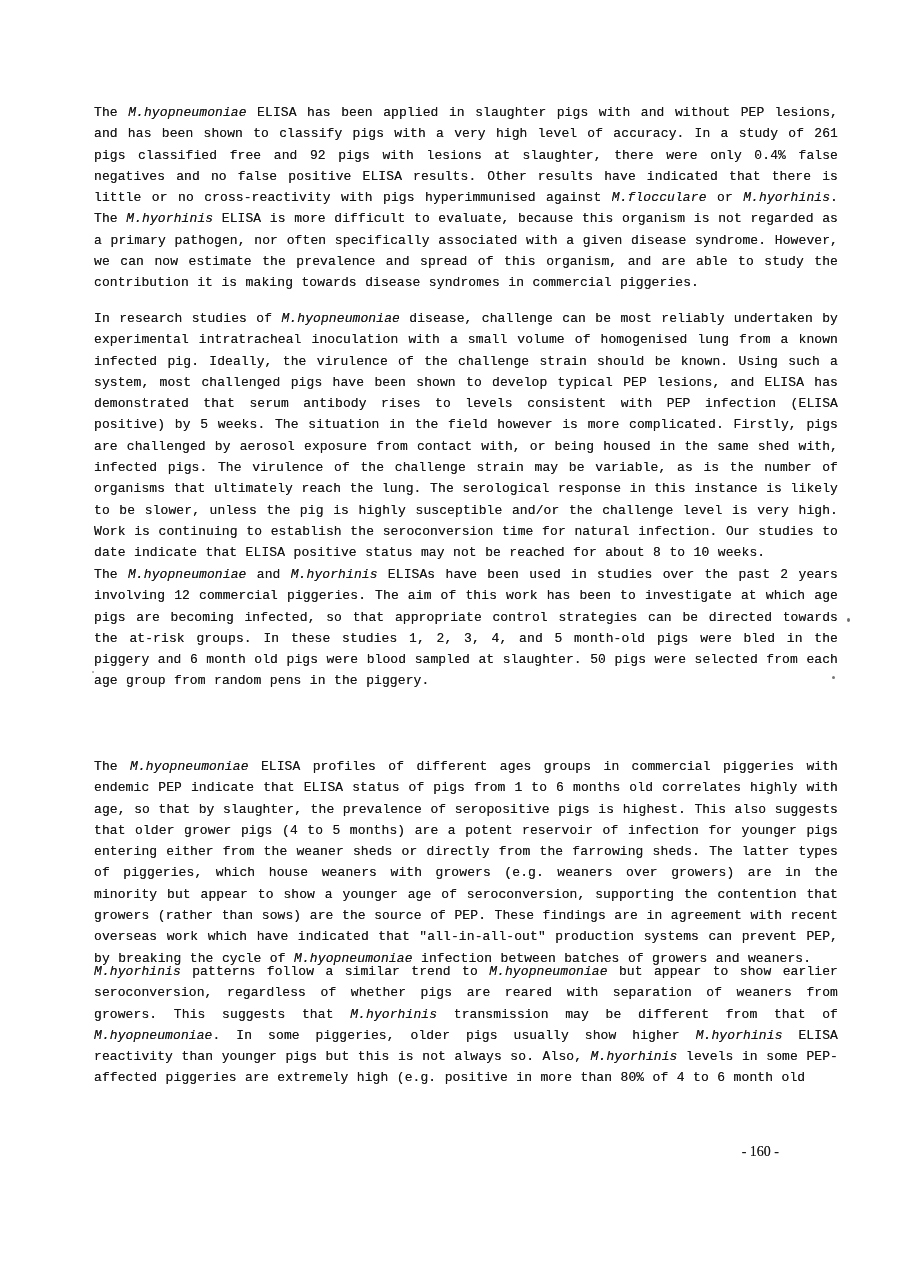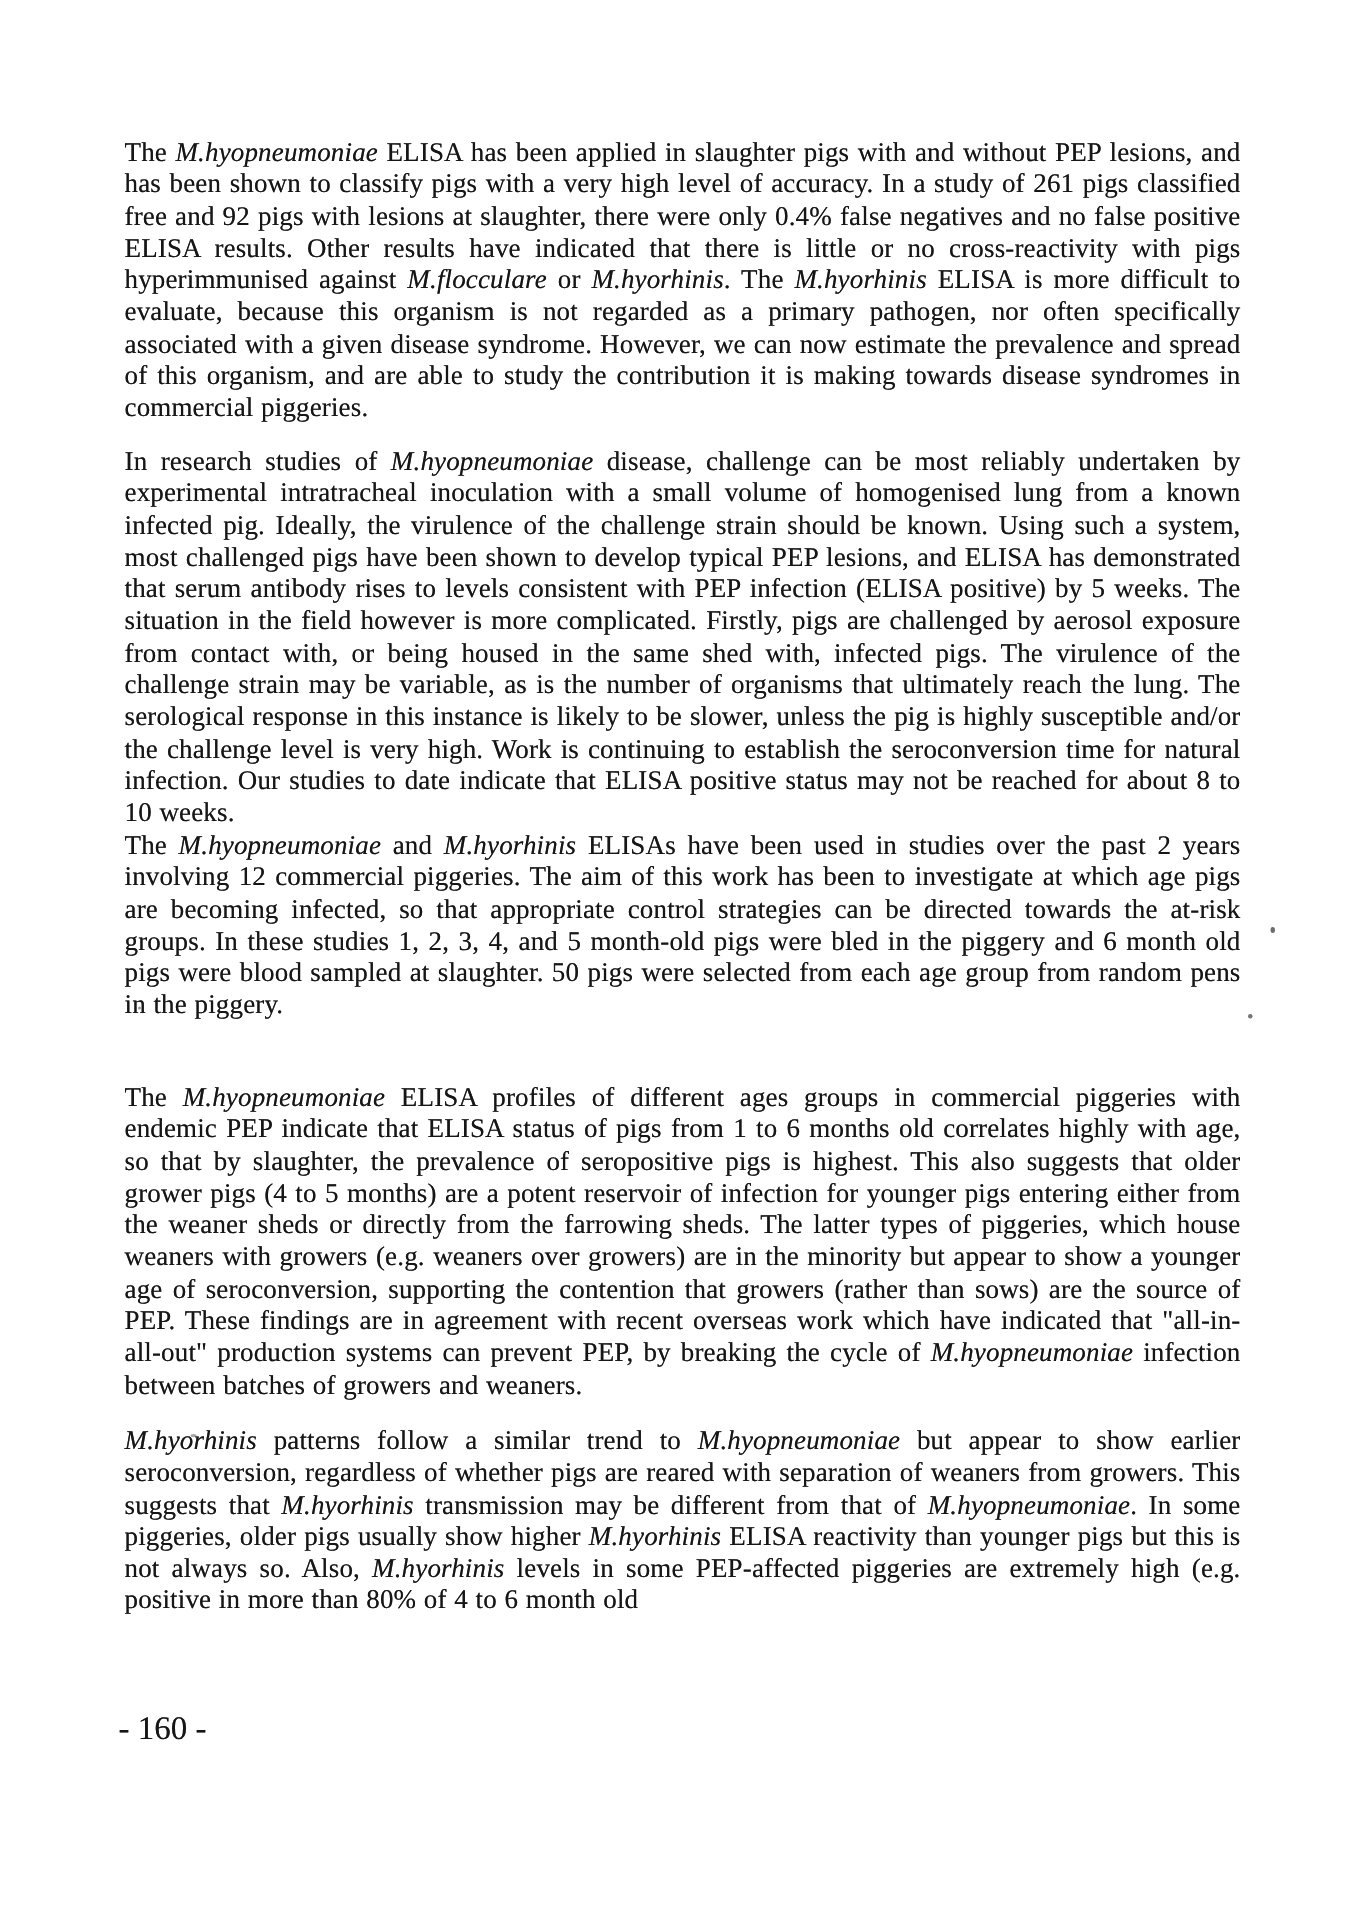--- a/index.html
+++ b/index.html
@@ -13,43 +13,44 @@
     height: 1283px;
     background: #ffffff;
     overflow: hidden;
     font-family: "Liberation Serif", "DejaVu Serif", serif;
     color: #161616;
   }
   .para {
     position: absolute;
     left: 78px;
     width: 744px;
-    margin: 5px;
-    font-size: 18px;
+    margin: 16px;
+    font-size: 13px;
     line-height: 21.3px;
     text-align: justify;
     letter-spacing: 0.1px;
     word-spacing: 0.5px;
     text-shadow: 0 0 0.35px rgba(0,0,0,0.65);
+    font-family: Liberation Mono, monospace;
   }
   #p1 { top: 86px; }
   #p2 { top: 292px; }
   #p3 { top: 548px; }
-  #p4 { top: 716px; }
+  #p4 { top: 740px; }
   #p5 { top: 945px; }
   .it { font-style: italic; }
   .footer {
     position: absolute;
     top: 1141px;
     left: 79px;
     width: 700px;
     margin: 0;
-    font-size: 22px;
+    font-size: 14px;
     line-height: 21px;
-    text-align: left;
+    text-align: right;
     text-shadow: 0 0 0.35px rgba(0,0,0,0.65);
     font-family: Liberation Serif, serif;
   }
   .speck {
     position: absolute;
     background: #3c3c3c;
     border-radius: 50%;
   }
   .speck.s1 { left: 847px; top: 618px; width: 3px; height: 4px; opacity: 0.75; }
   .speck.s2 { left: 832px; top: 676px; width: 3px; height: 3px; opacity: 0.7; }

